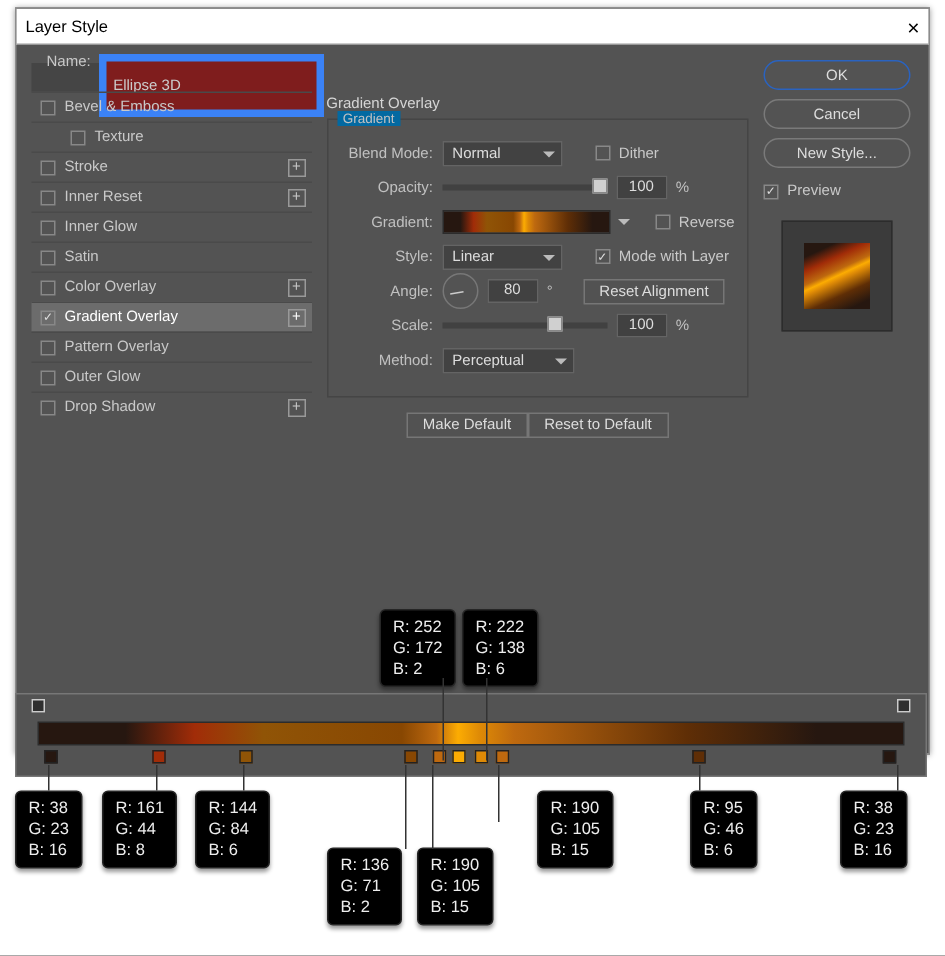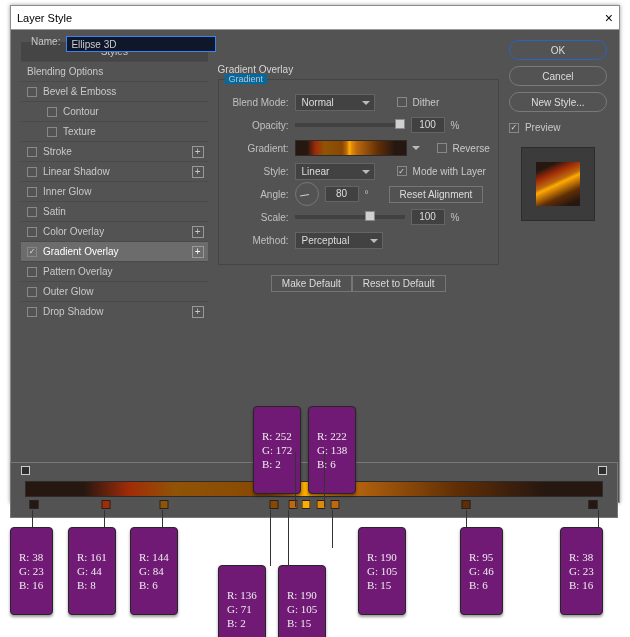--- a/index.html
+++ b/index.html
@@ -17,22 +17,22 @@
     font-size: 11px; border-bottom: 1px solid #999;
   }
   .titlebar .close { font-size: 14px; cursor: pointer; }
 
   .dlg-body { display: flex; height: calc(100% - 24px); }
 
   .name-row {
     position: absolute; top: 30px; left: 20px; display: flex; gap: 6px;
   }
   .name-row input {
-    width: 150px; height: 16px; background: #0f172a; border: 1px solid #3b82f6;
-    color: #ccc; font-size: 10px; padding: 4px 4px;
+    width: 150px; height: 16px; background: #7f1d1d; border: 5px solid #3b82f6;
+    color: #ccc; font-size: 10px; padding: 16px 4px;
   }
 
   
   .styles-col {
     width: 200px; margin-top: 12px; padding: 0 0 0 10px; display: flex; flex-direction: column; text-align: center;
   }
   .styles-header {
     background: #454545; padding: 4px 8px; font-size: 10px; margin-right: 0;
   }
   .style-item, .blend-opts {
@@ -157,25 +157,24 @@
     background: linear-gradient(to right,
       rgb(38,23,16) 0%, rgb(38,23,16) 10%, rgb(161,44,8) 18%, rgb(144,84,6) 26%,
       rgb(136,71,2) 42%, rgb(190,105,15) 46%, rgb(252,172,2) 48.5%, rgb(222,138,6) 51%,
       rgb(190,105,15) 55%, rgb(95,46,6) 75%, rgb(38,23,16) 90%, rgb(38,23,16) 100%);
   }
   .cstop {
     position: absolute; top: 37px; width: 9px; height: 9px; border: 1px solid #222;
     transform: translateX(-50%);
   }
   .callout {
-    position: absolute; background: #701a75; color: #eee; font-size: 11px;
-    border: 1px solid #262626; border-radius: 4px; padding: 22px 8px;
+    position: absolute; background: #000000; color: #eee; font-size: 11px;
+    border: 1px solid #262626; border-radius: 4px; padding: 4px 8px;
     line-height: 14px; white-space: nowrap;
     box-shadow: 0 2px 3px rgba(0,0,0,.4);
-    font-family: Liberation Serif, serif;
   }
   .leader {
     position: absolute; width: 1px; background: #333;
   }
 </style>
 </head>
 <body>
 
 <div class="dialog">
   <div class="titlebar">
@@ -185,44 +184,37 @@
 
   <div class="name-row">
     <span>Name:</span>
     <input type="text" value="Ellipse 3D" style="">
   </div>
 
   <div class="dlg-body">
 
     <div class="styles-col">
       <div class="styles-header">Styles</div>
-      <div class="blend-opts">
-        <span>Blending Options</span>
-      </div>
       <div id="styles-list">
           <div class="style-item">
             <span class="chk"></span>
             <span>Bevel &amp; Emboss</span>
           </div>
           <div class="style-item sub">
             <span class="chk"></span>
-            <span>Contour</span>
-          </div>
-          <div class="style-item sub">
-            <span class="chk"></span>
             <span>Texture</span>
           </div>
           <div class="style-item">
             <span class="chk"></span>
             <span>Stroke</span>
             <span class="plus">+</span>
           </div>
           <div class="style-item">
             <span class="chk"></span>
-            <span>Linear Shadow</span>
+            <span>Inner Reset</span>
             <span class="plus">+</span>
           </div>
           <div class="style-item">
             <span class="chk"></span>
             <span>Inner Glow</span>
           </div>
           <div class="style-item">
             <span class="chk"></span>
             <span>Satin</span>
           </div>

